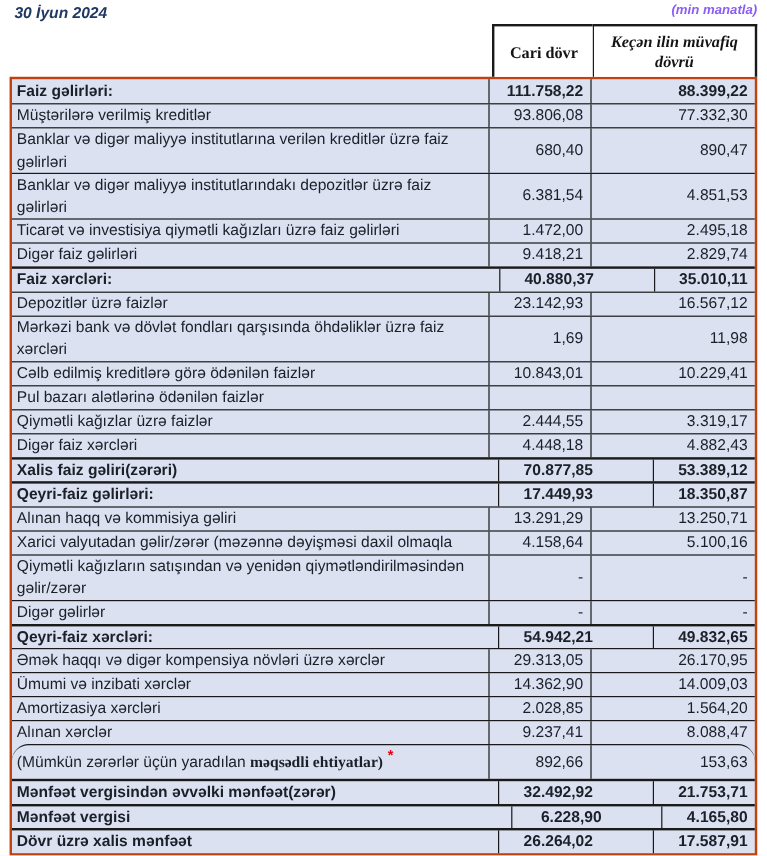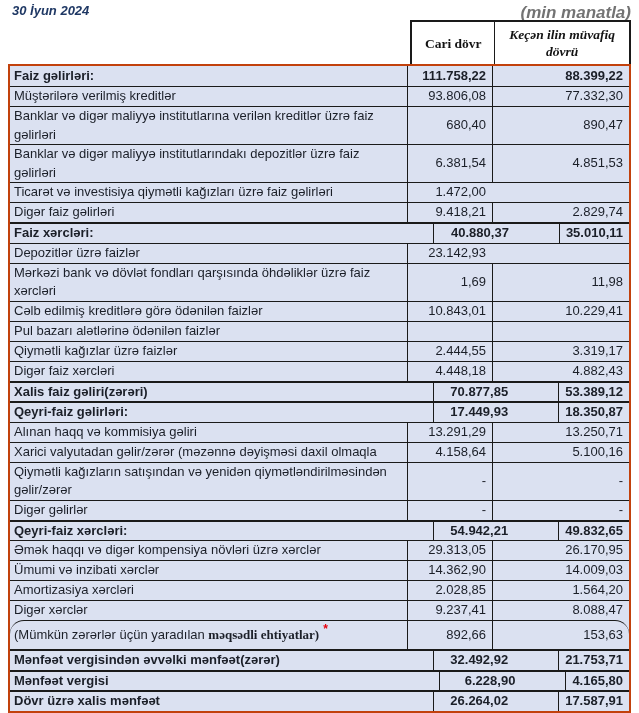--- a/index.html
+++ b/index.html
@@ -13,21 +13,21 @@
 
   
   .topbar {
     display:flex; justify-content:space-between; align-items:flex-start;
     padding:3px 8px 0 12px; height:20px;
   }
   .date-label {
     color:#1f3864; font-weight:bold; font-style:italic; font-size:13px;
   }
   .unit-label {
-    color:#737373; font-weight:bold; font-style:italic; font-size:17px;
+    color:#8b5cf6; font-weight:bold; font-style:italic; font-size:11px;
   }
 
   
   .table-wrap { margin-left:8px; width:623px; }
 
   .header-row { display:flex; height:44px; }
   .header-spacer { width:399px; }
   .header-cell {
     background:#ffffff;
     border-top:2px solid #1a1a1a;
@@ -46,21 +46,21 @@
   }
   .row { display:flex; border-top:1px solid #1a1a1a; min-height:20px; }
   .row:first-child { border-top:none; }
   .row.thick-top { border-top:2px solid #1a1a1a;gap:44px; }
   .row.tall { min-height:29px;border-radius:14px; }
   .cell { font-size:13px; line-height:18.5px; display:flex; align-items:center; }
   .c1 { width:397px; padding:0 4px 0 4px; }
   .labelwrap { display:inline; }
   .num {
     justify-content:flex-end; text-align:center;
-    padding-right:6px; padding-left:6px;
+    padding-right:6px; padding-left:20px;
   }
   .c2 { width:85px;  border-left:1px solid #1a1a1a; }
   .c3 { flex:1;      border-left:1px solid #1a1a1a; }
   .row.bold .cell { font-weight:bold; }
   .row.values-bold .num { font-weight:normal; }
   .serif-bold { font-family:"Liberation Serif", serif; font-weight:bold; }
   .star {
     color:#e8000d; font-weight:bold; font-size:12px;
     vertical-align:super; line-height:0; margin-left:4px;
   }
@@ -110,40 +110,42 @@
             <span class="labelwrap"><span>Banklar və digər maliyyə institutlarındakı depozitlər üzrə faiz gəlirləri</span><span class="serif-bold"></span><span class="star"></span></span>
           </div>
     <div class="cell c2 num">6.381,54</div>
     <div class="cell c3 num">4.851,53</div>
   </div>
         <div class="row">
     <div class="cell c1">
             <span class="labelwrap"><span>Ticarət və investisiya qiymətli kağızları üzrə faiz gəlirləri</span><span class="serif-bold"></span><span class="star"></span></span>
           </div>
     <div class="cell c2 num">1.472,00</div>
+    <div class="cell c3 num">2.495,18</div>
   </div>
         <div class="row">
     <div class="cell c1">
             <span class="labelwrap"><span>Digər faiz gəlirləri</span><span class="serif-bold"></span><span class="star"></span></span>
           </div>
     <div class="cell c2 num">9.418,21</div>
     <div class="cell c3 num">2.829,74</div>
   </div>
         <div class="row bold thick-top">
     <div class="cell c1">
             <span class="labelwrap"><span>Faiz xərcləri:</span><span class="serif-bold"></span><span class="star"></span></span>
           </div>
     <div class="cell c2 num">40.880,37</div>
     <div class="cell c3 num">35.010,11</div>
   </div>
         <div class="row">
     <div class="cell c1">
             <span class="labelwrap"><span>Depozitlər üzrə faizlər</span><span class="serif-bold"></span><span class="star"></span></span>
           </div>
     <div class="cell c2 num">23.142,93</div>
+    <div class="cell c3 num">16.567,12</div>
   </div>
         <div class="row">
     <div class="cell c1">
             <span class="labelwrap"><span>Mərkəzi bank və dövlət fondları qarşısında öhdəliklər üzrə faiz xərcləri</span><span class="serif-bold"></span><span class="star"></span></span>
           </div>
     <div class="cell c2 num">1,69</div>
     <div class="cell c3 num">11,98</div>
   </div>
         <div class="row">
     <div class="cell c1">
@@ -238,21 +240,21 @@
   </div>
         <div class="row">
     <div class="cell c1">
             <span class="labelwrap"><span>Amortizasiya xərcləri</span><span class="serif-bold"></span><span class="star"></span></span>
           </div>
     <div class="cell c2 num">2.028,85</div>
     <div class="cell c3 num">1.564,20</div>
   </div>
         <div class="row">
     <div class="cell c1">
-            <span class="labelwrap"><span>Digər xərclər</span><span class="serif-bold"></span><span class="star"></span></span>
+            <span class="labelwrap"><span>Alınan xərclər</span><span class="serif-bold"></span><span class="star"></span></span>
           </div>
     <div class="cell c2 num">9.237,41</div>
     <div class="cell c3 num">8.088,47</div>
   </div>
         <div class="row values-bold tall">
     <div class="cell c1">
             <span class="labelwrap"><span>(Mümkün zərərlər üçün yaradılan </span><span class="serif-bold">məqsədli ehtiyatlar)</span><span class="star">*</span></span>
           </div>
     <div class="cell c2 num">892,66</div>
     <div class="cell c3 num">153,63</div>

